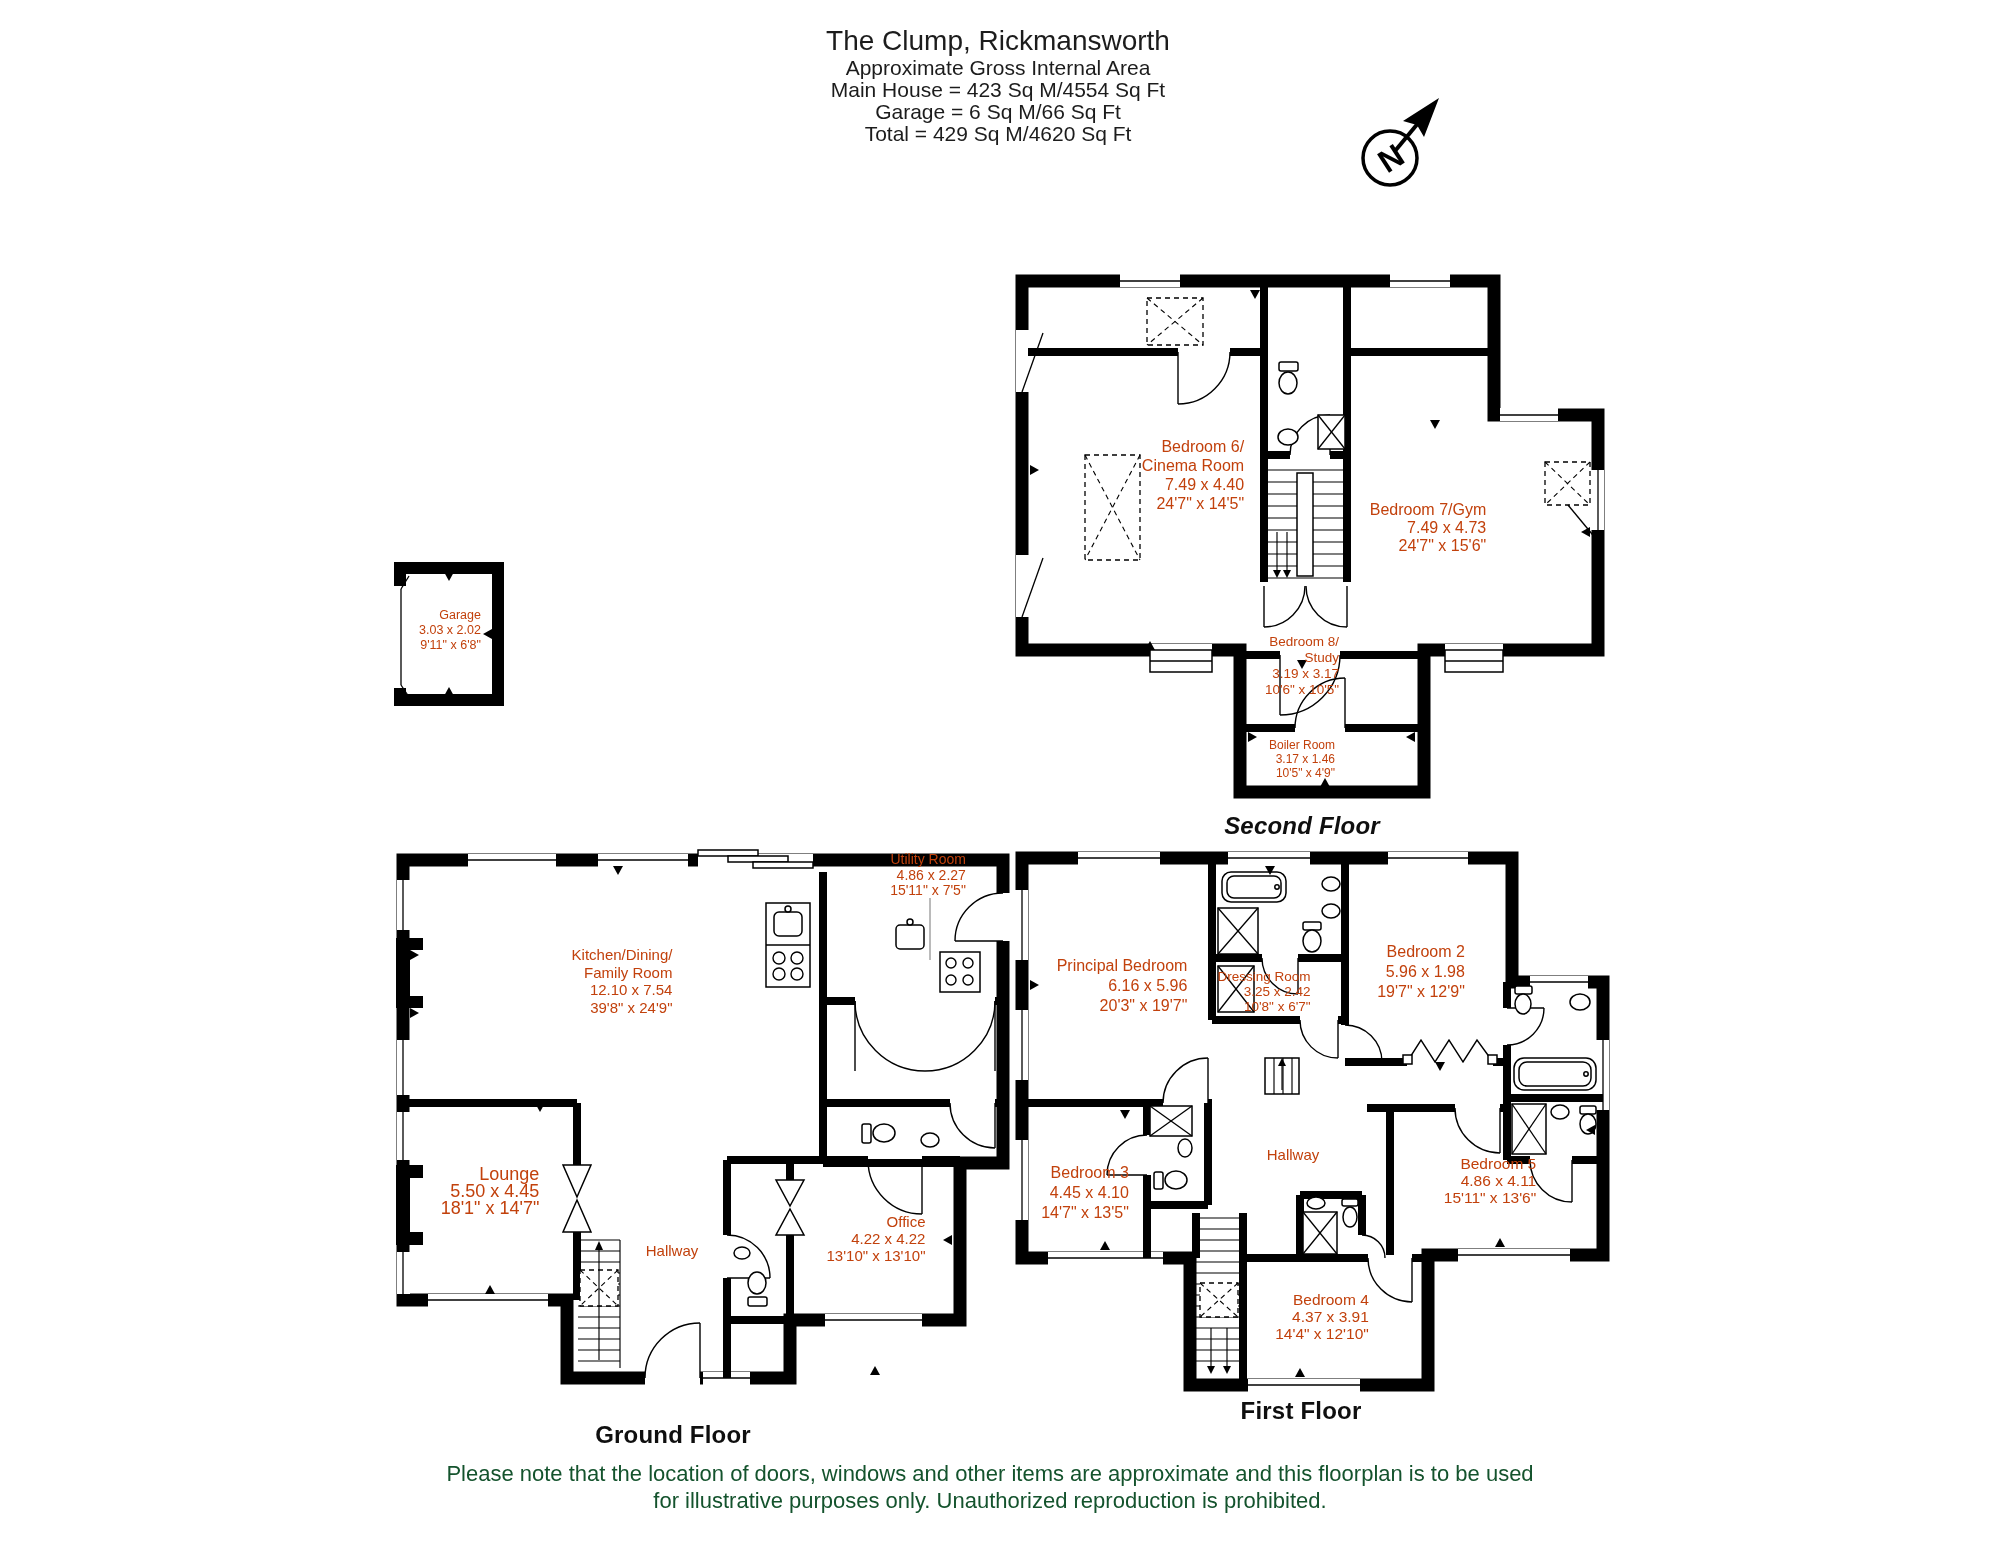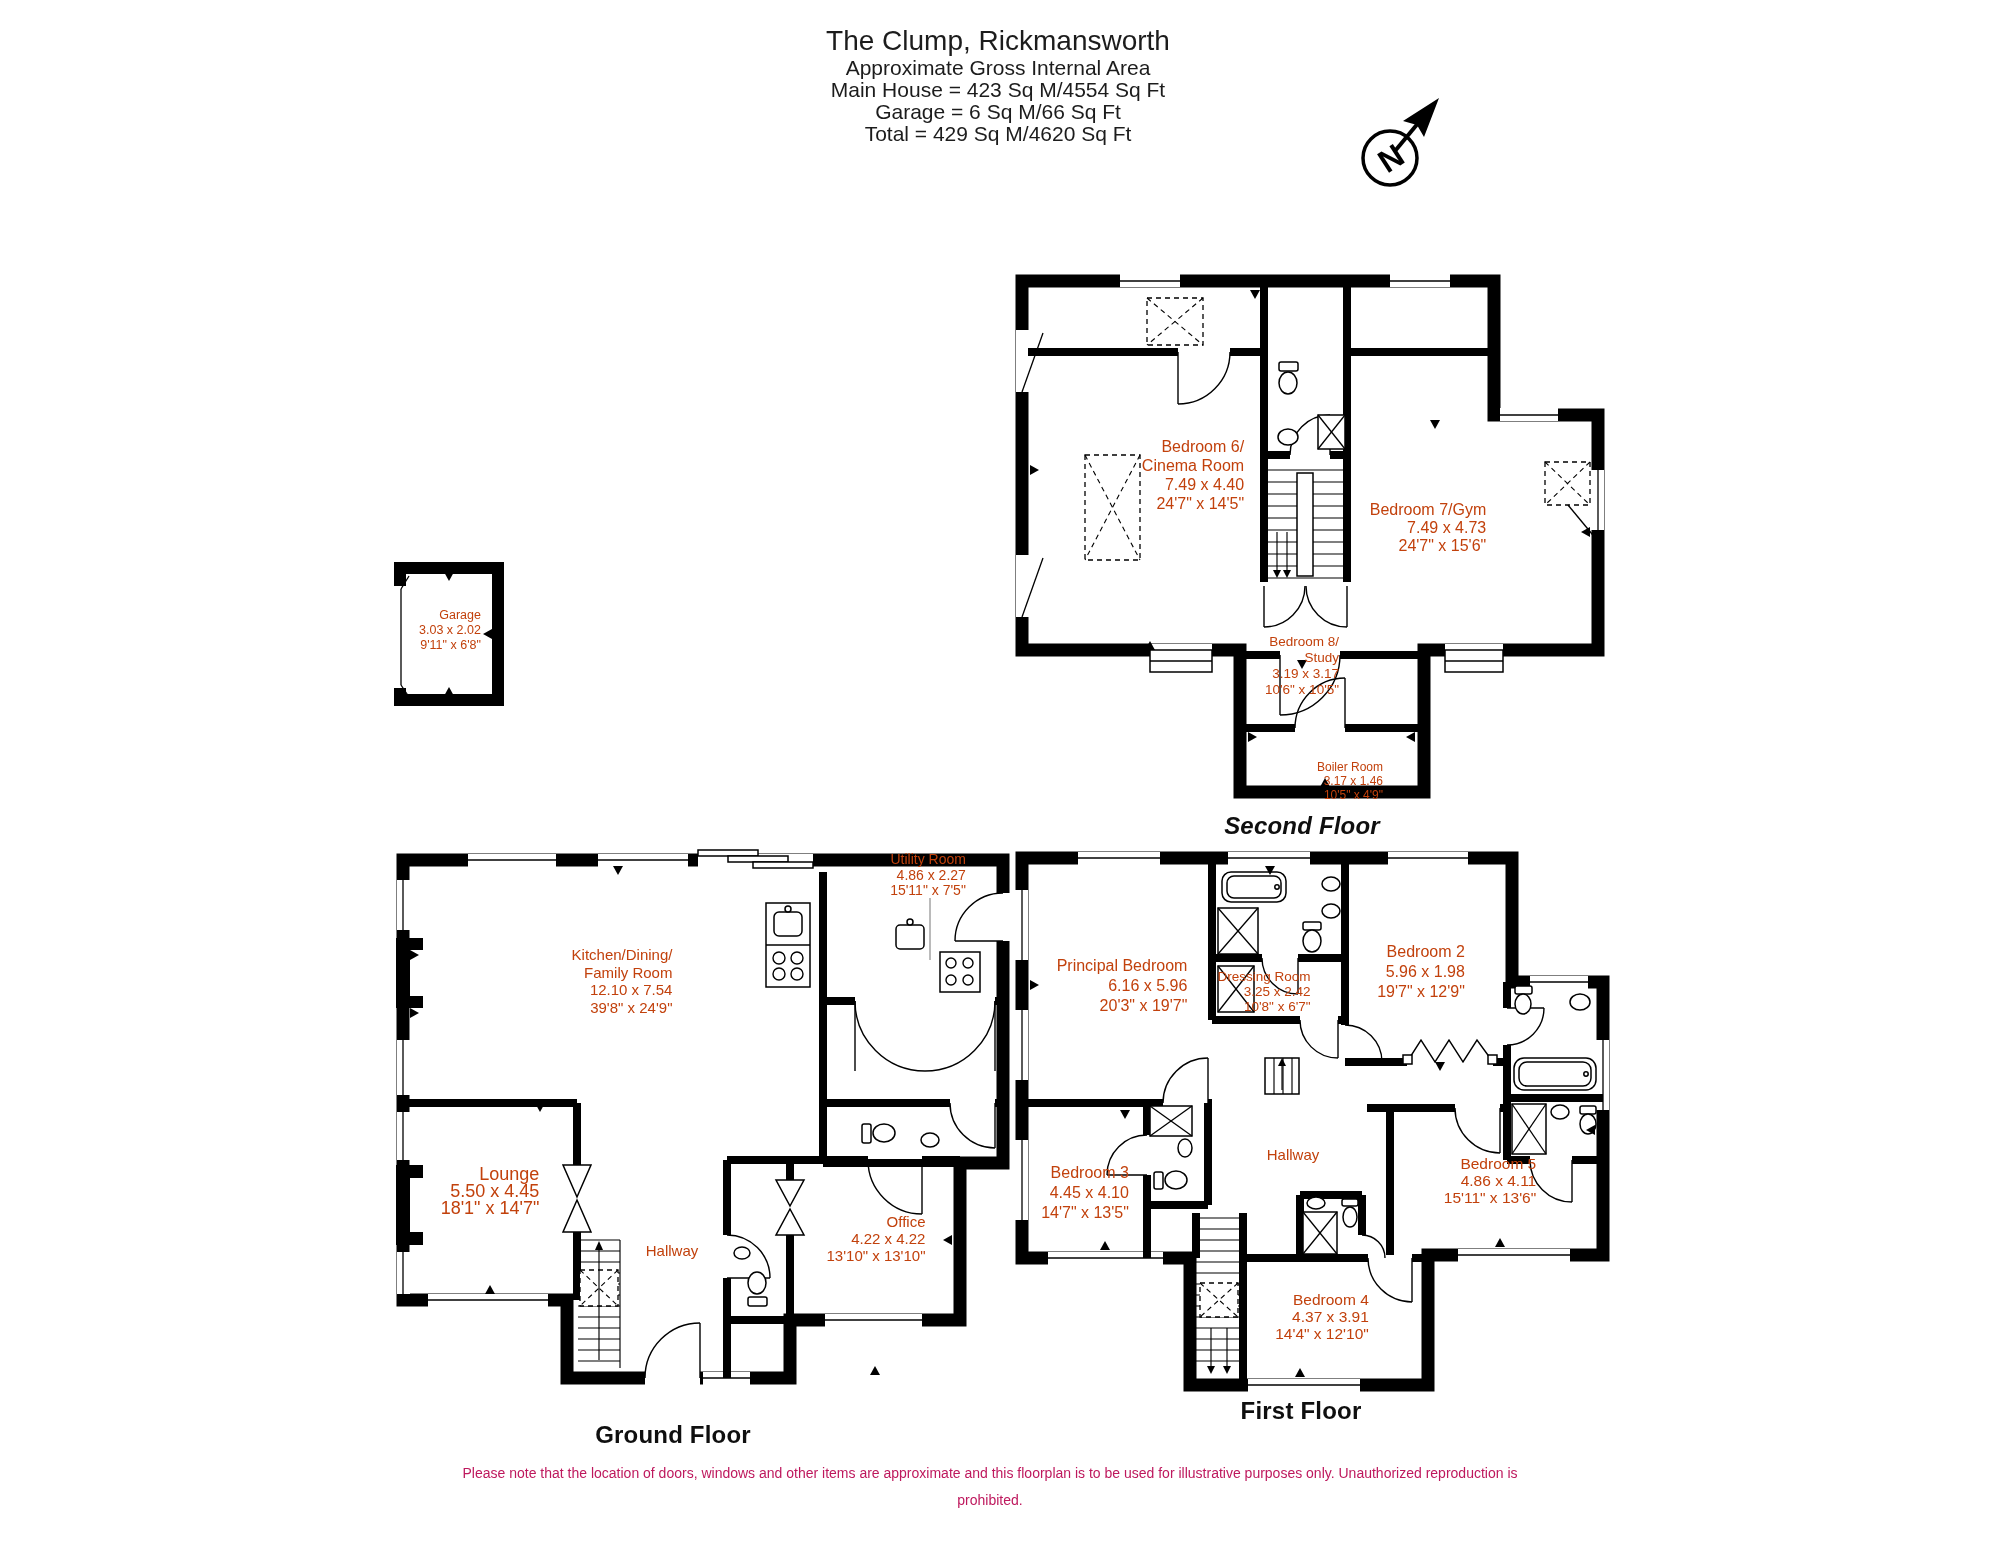--- a/index.html
+++ b/index.html
@@ -9,21 +9,21 @@
        text-align:center;color:#1c1c1c;white-space:nowrap;}
   .hdr .t{font-size:28px;line-height:33px;}
   .hdr .s{font-size:21px;line-height:22px;}
   svg{position:absolute;}
   .rl{position:absolute;transform:translateX(-50%);text-align:right;
       white-space:nowrap;color:#c2410c;}
   .ln{display:block;}
   .floor-title{position:absolute;transform:translateX(-50%);font-size:24px;
       font-weight:bold;color:#0f0f0f;letter-spacing:.2px;white-space:nowrap;}
   .footer{position:absolute;left:990px;top:1460px;transform:translateX(-50%);
-      width:1100px;text-align:center;font-size:14px;line-height:27px;color:#be185d;}
+      width:1100px;text-align:center;font-size:22px;line-height:27px;color:#14532d;}
   .wall{stroke:#000;fill:none;}
   .thin{stroke:#000;stroke-width:1.4;fill:none;}
   .fix{stroke:#000;stroke-width:1.5;fill:#fff;}
   .dash{stroke:#000;stroke-width:1.3;fill:#fff;stroke-dasharray:5 4;}
   .dashl{stroke:#000;stroke-width:1.1;fill:none;stroke-dasharray:5 4;}
   .tick{fill:#000;stroke:none;}
   .win{fill:#fff;stroke:none;}
   .wl{stroke:#000;stroke-width:1.3;fill:none;}
   .rung{stroke:#000;stroke-width:1.15;fill:none;}
 </style>
@@ -551,21 +551,21 @@
     <span class="ln">Bedroom 7/Gym</span>
     <span class="ln">7.49 x 4.73</span>
     <span class="ln">24'7" x 15'6"</span>
   </div>
   <div class="rl" style="left:1302px;top:634px;font-size:13.5px;line-height:16px;">
     <span class="ln">Bedroom 8/</span>
     <span class="ln">Study</span>
     <span class="ln">3.19 x 3.17</span>
     <span class="ln">10'6" x 10'5"</span>
   </div>
-  <div class="rl" style="left:1302px;top:760px;font-size:12px;line-height:14px;margin-left:48px;">
+  <div class="rl" style="left:1302px;top:738px;font-size:12px;line-height:14px;">
     <span class="ln">Boiler Room</span>
     <span class="ln">3.17 x 1.46</span>
     <span class="ln">10'5" x 4'9"</span>
   </div>
 
   <div class="rl" style="left:622px;top:946px;font-size:15px;line-height:17.5px;">
     <span class="ln">Kitchen/Dining/</span>
     <span class="ln">Family Room</span>
     <span class="ln">12.10 x 7.54</span>
     <span class="ln">39'8" x 24'9"</span>

